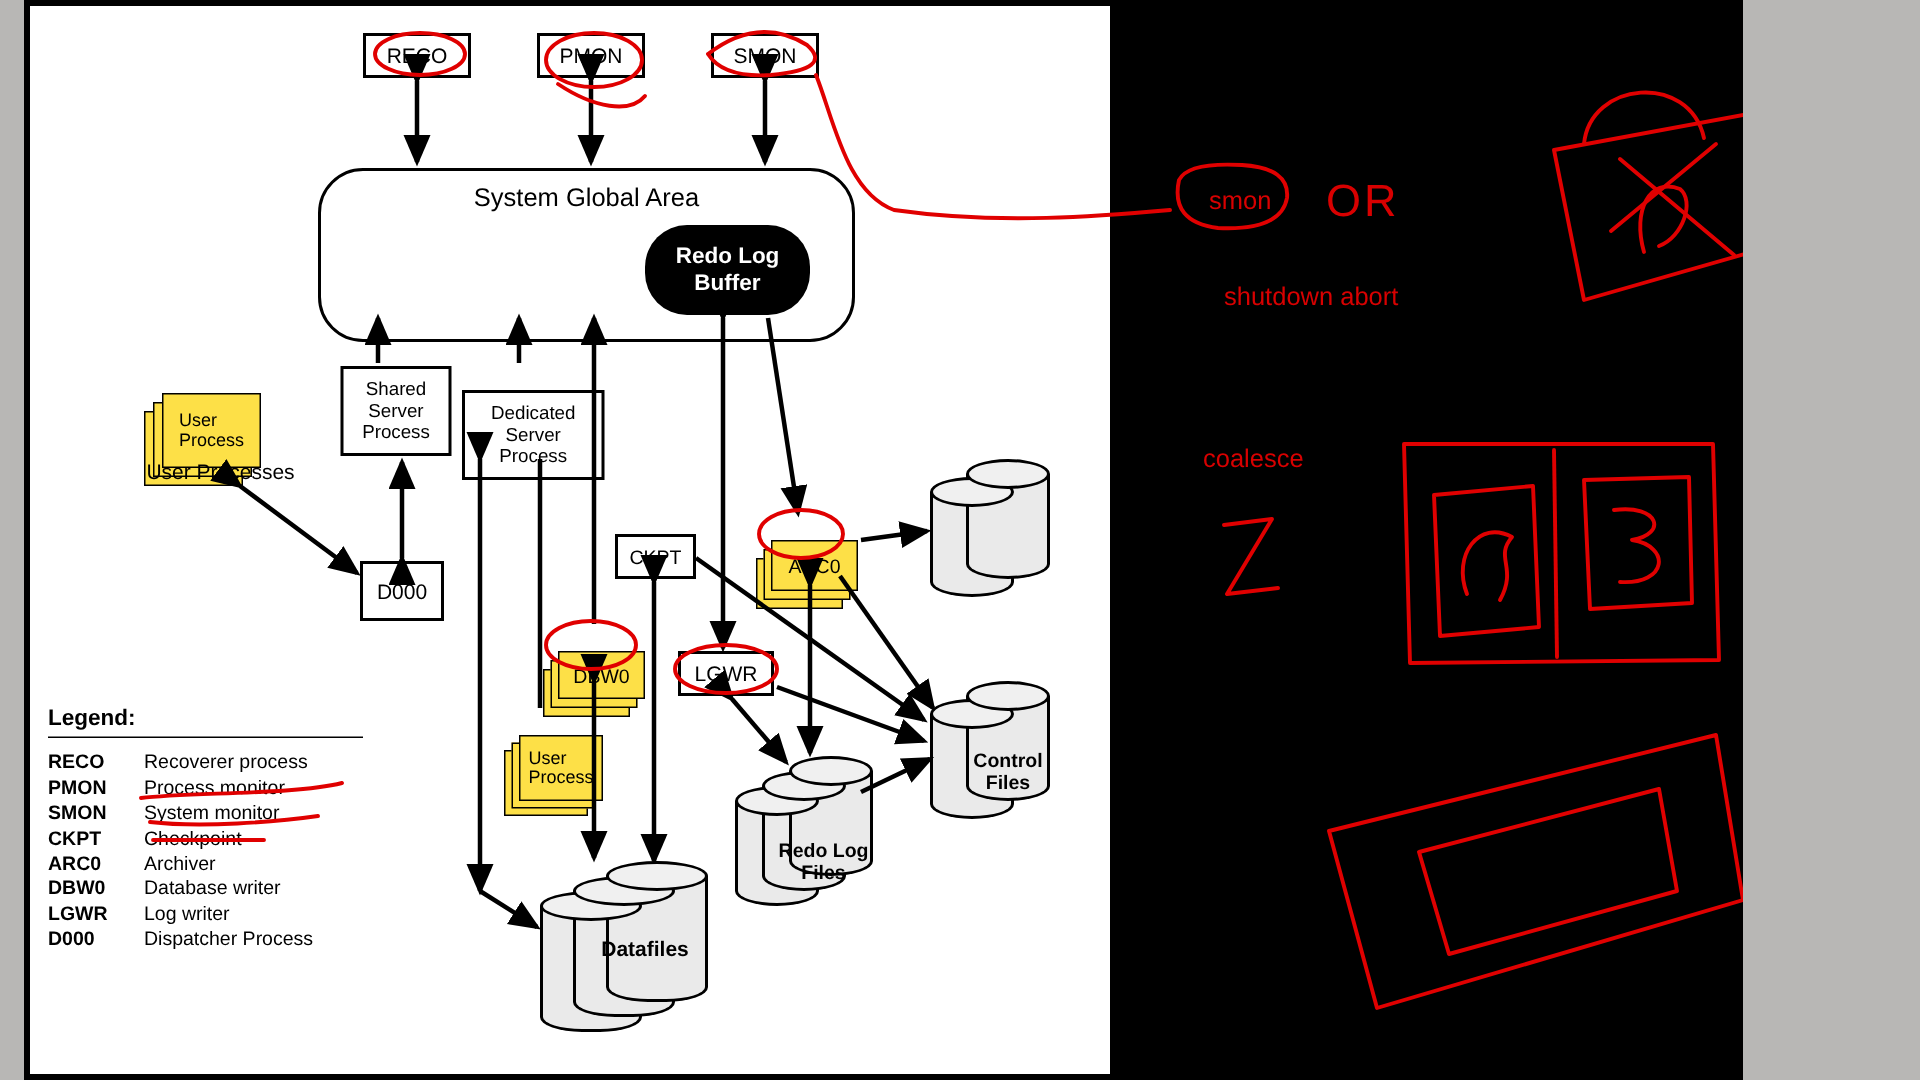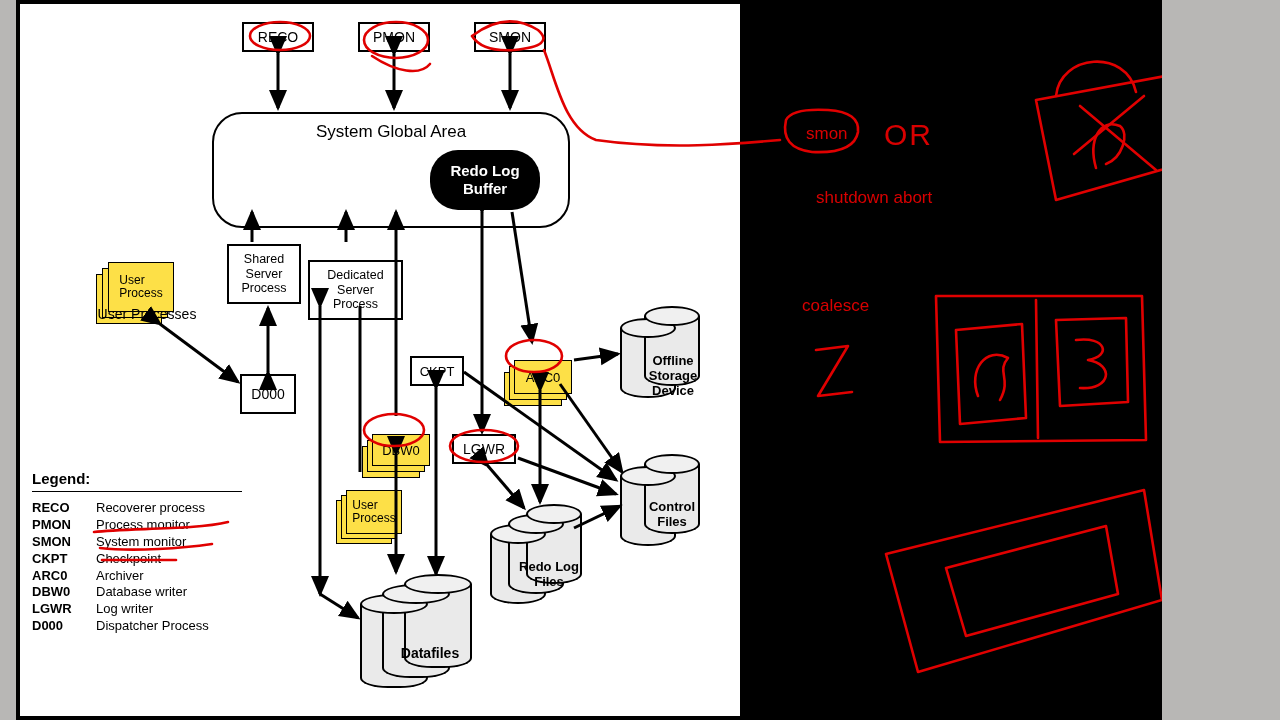--- a/index.html
+++ b/index.html
@@ -100,23 +100,20 @@
           <div class="body"></div>
           <div class="bot-el"></div>
           <div class="top-el"></div>
         </div>
       <div class="cyl" style="left:24px;top:0;">
           <div class="body"></div>
           <div class="bot-el"></div>
           <div class="top-el"></div>
         </div>
     </div>
-    <div class="label" style="left:608px; top:350px; width:90px; font-size:13px; z-index:5; white-space:pre-line;">Offline
-Storage
-Device</div>
 
     <div class="cyl-group" style="left:600px; top:450px;">
       <div class="cyl" style="left:0;top:12px;">
           <div class="body"></div>
           <div class="bot-el"></div>
           <div class="top-el"></div>
         </div>
       <div class="cyl" style="left:24px;top:0;">
           <div class="body"></div>
           <div class="bot-el"></div>
@@ -156,21 +153,21 @@
           <div class="body"></div>
           <div class="bot-el"></div>
           <div class="top-el"></div>
         </div>
       <div class="cyl" style="left:44px;top:0; width:68px; height:94px;">
           <div class="body"></div>
           <div class="bot-el"></div>
           <div class="top-el"></div>
         </div>
     </div>
-    <div class="label" style="left:360px; top:641px; width:100px; font-size:14px; z-index:5;text-align:center;">Datafiles</div>
+    <div class="label" style="left:360px; top:620px; width:100px; font-size:14px; z-index:5;text-align:center;">Datafiles</div>
 
     <svg class="arrows">
       <defs>
         <marker id="ah" markerWidth="10" markerHeight="10" refX="6" refY="3" orient="auto">
             <path d="M0,0 L7,3 L0,6 Z" fill="#000"></path>
           </marker>
       </defs>
 
       <line x1="258" y1="50" x2="258" y2="104" stroke="#000" stroke-width="3" marker-start="url(#ah)" marker-end="url(#ah)"></line>
       <line x1="374" y1="50" x2="374" y2="104" stroke="#000" stroke-width="3" marker-start="url(#ah)" marker-end="url(#ah)"></line>

